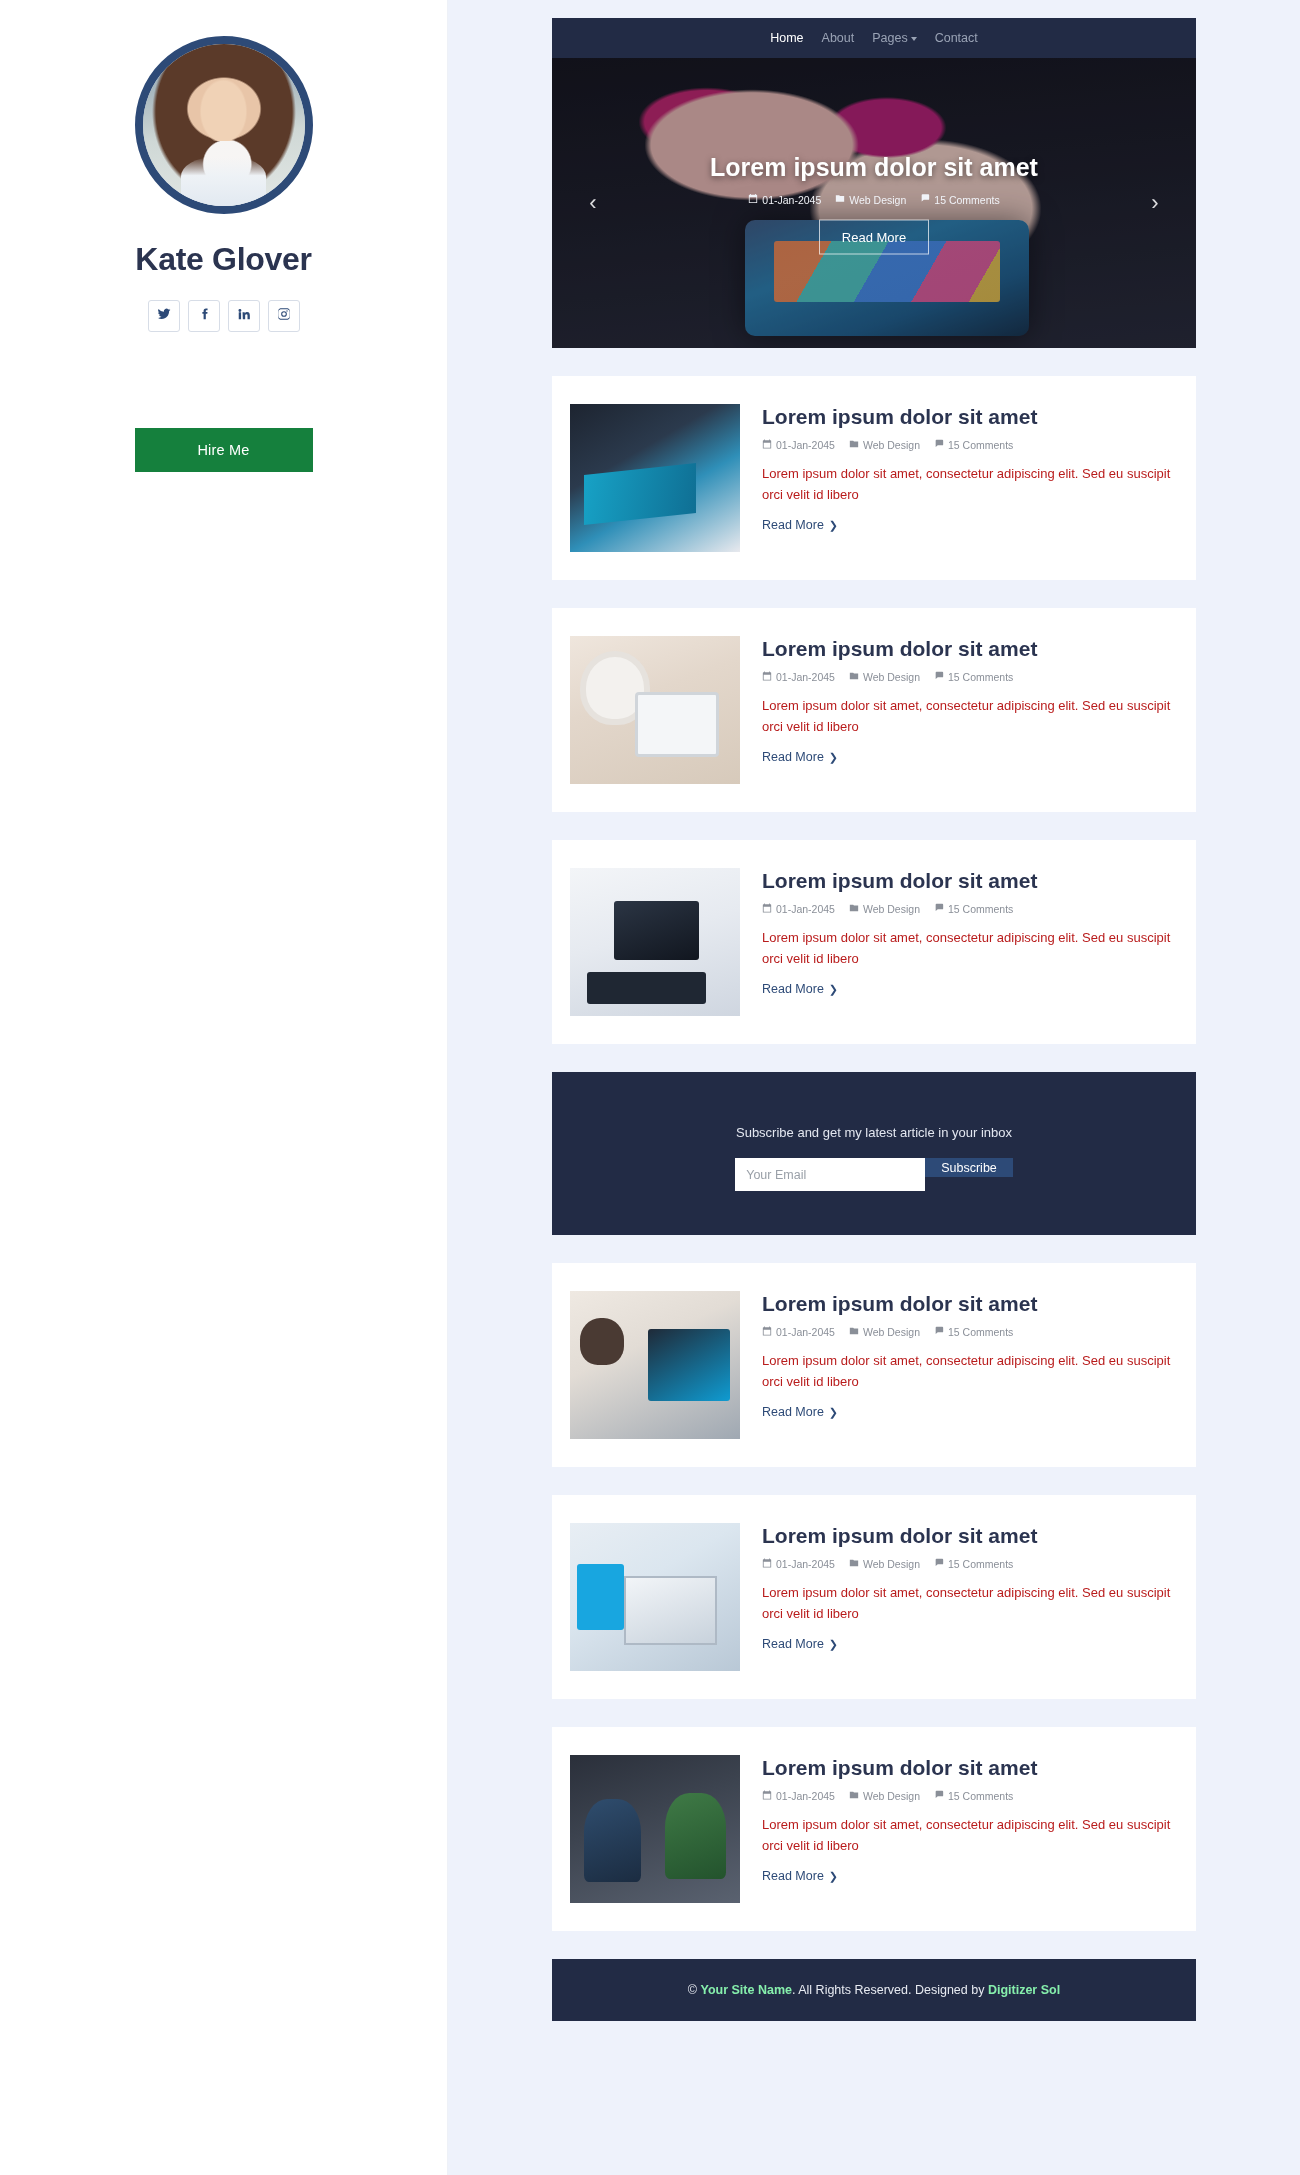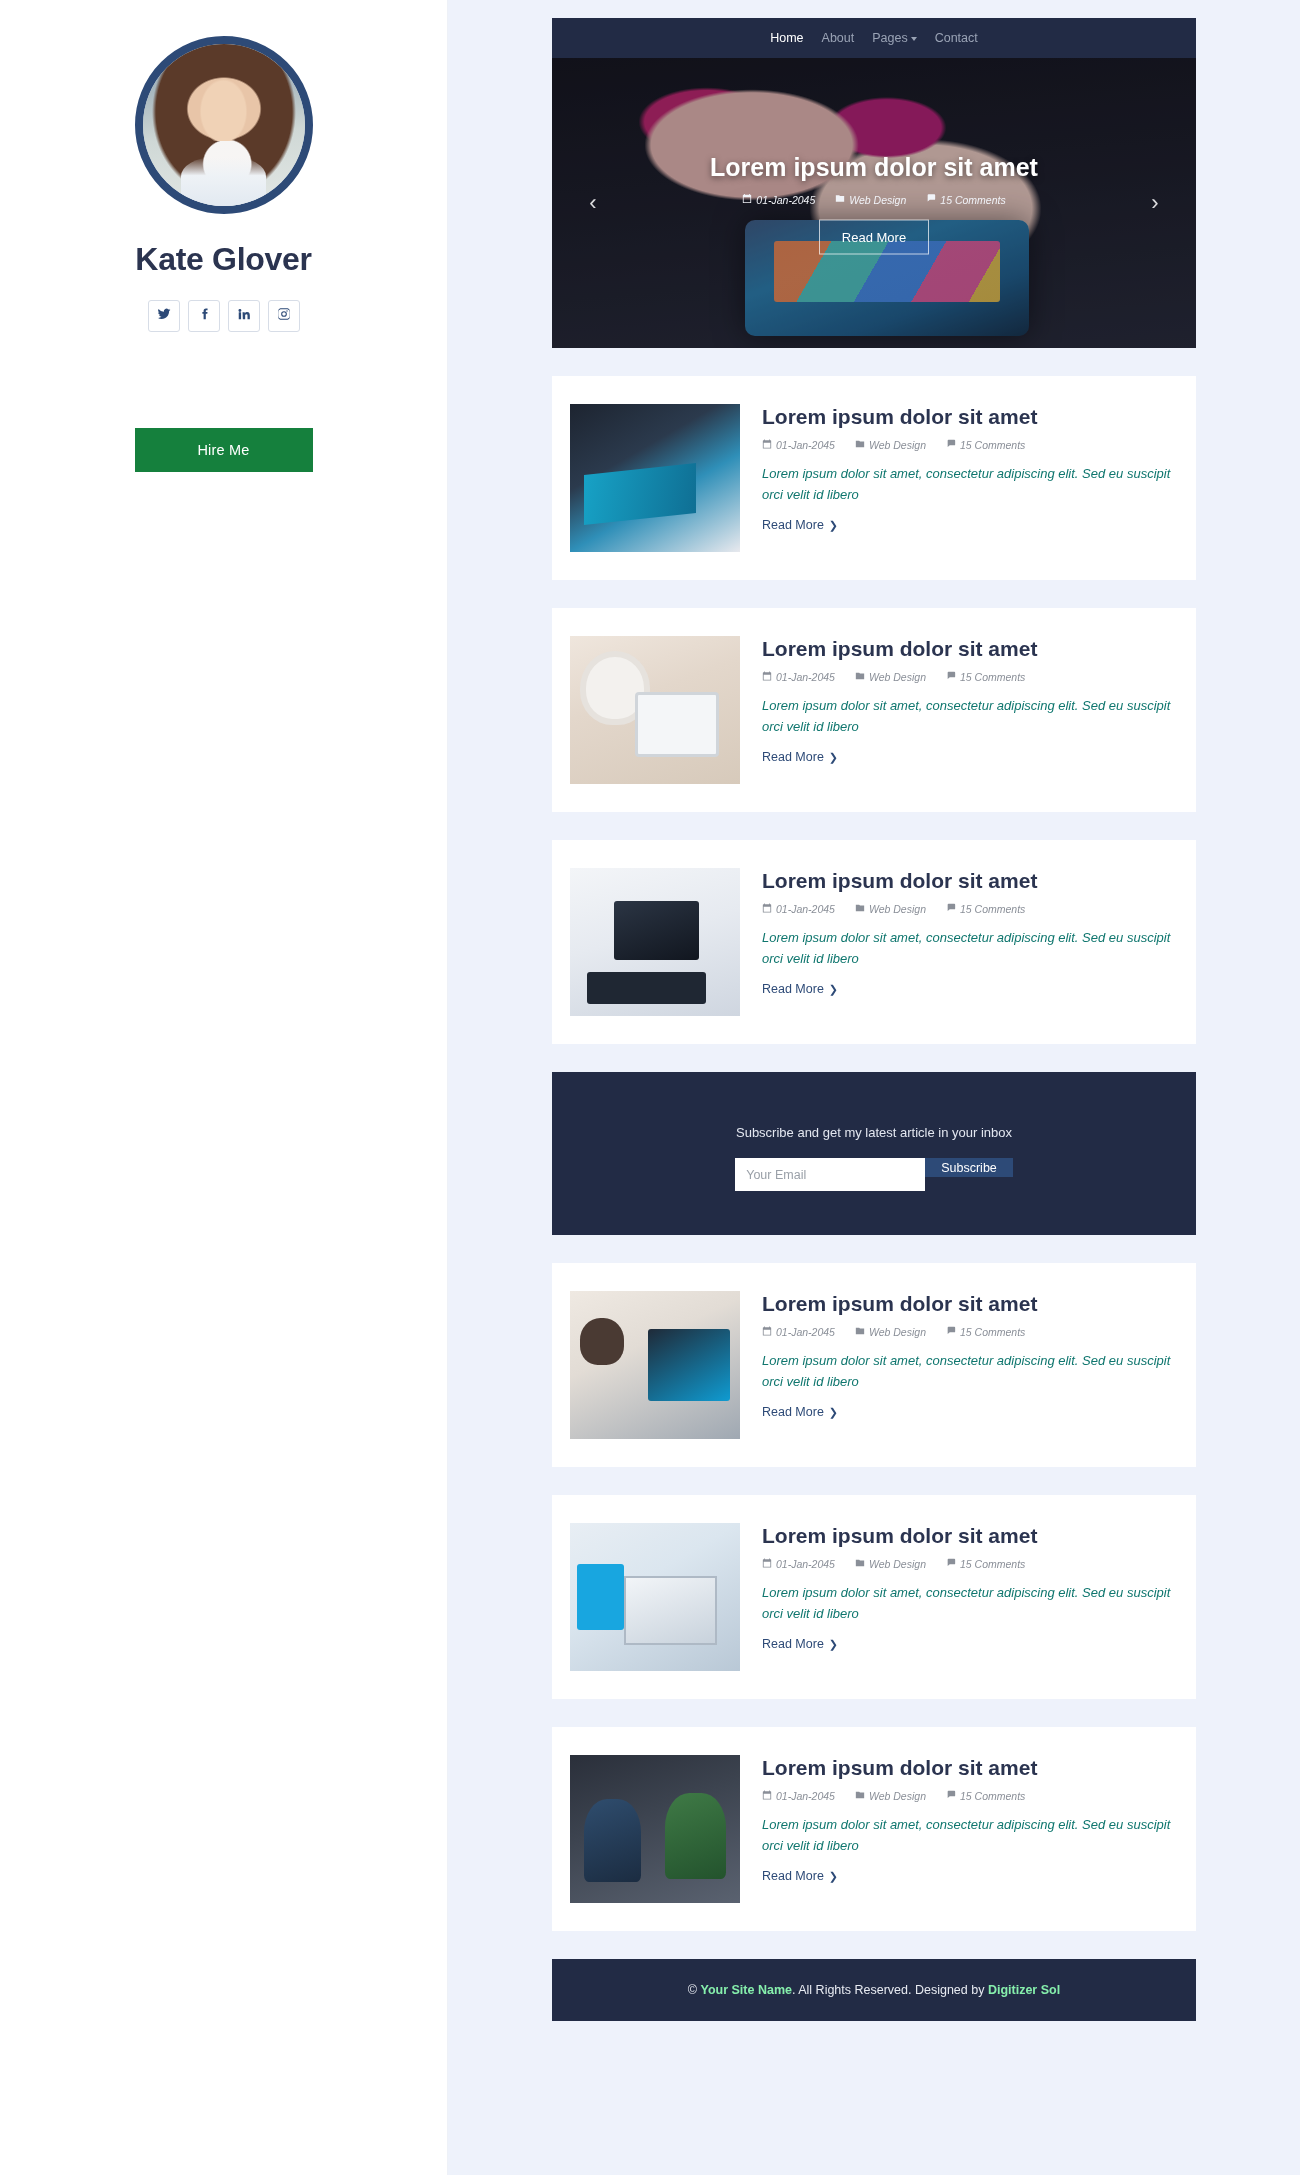--- a/index.html
+++ b/index.html
@@ -153,22 +153,22 @@
     transform: translateY(-50%);
     text-align: center;
     color: #fff;
     padding: 0 60px;
   }
   .hero-title {
     font-size: 25px; font-weight: bold; line-height: 1.2;
     text-shadow: 0 2px 6px rgba(0,0,0,.5);
   }
   .meta-row {
-    display: flex; justify-content: center; align-items: center; gap: 20px;
-    margin-top: 12px; font-size: 10.5px; font-style: italic;
+    display: flex; justify-content: center; align-items: center; gap: 14px;
+    margin-top: 12px; font-size: 10.5px;
   }
   .meta-item { display: inline-flex; align-items: center; gap: 4px; white-space: nowrap; }
   .meta-item svg { width: 10px; height: 10px; fill: currentColor; }
   .hero .meta-row { color: #f1f3f8; }
   .read-more-btn {
     display: inline-block;
     margin-top: 14px;
     padding: 9px 22px;
     border: 1px solid rgba(255,255,255,.7);
     color: #fff;
@@ -204,21 +204,21 @@
     background: #cfd6e2;
     position: relative;
     overflow: hidden;
   }
   .post-body { flex: 1 1 auto; padding: 28px 22px 28px 22px; }
   .post-title {
     font-size: 21px; font-weight: bold; color: #2b3450; line-height: 1.25;
   }
   .post .meta-row { justify-content: flex-start; color: #8a8f98; margin-top: 9px; font-size: 10.5px; }
   .post-excerpt {
-    margin-top: 12px; font-size: 13px; line-height: 1.62; color: #0f766e; font-style: italic;
+    margin-top: 12px; font-size: 13px; line-height: 1.62; color: #b91c1c;
   }
   .post-readmore {
     display: inline-flex; align-items: center; gap: 5px;
     margin-top: 13px; font-size: 12.5px; color: #2d4a77; text-decoration: none; cursor: pointer;
   }
   .post-readmore .chev { font-size: 11px; }
 
   
   .t1 { background: linear-gradient(150deg,#1d2430 0%,#2b3a4d 35%,#2f8fb8 60%,#e8e9ee 100%); }
   .t1::after{content:"";position:absolute;left:8%;top:44%;width:66%;height:34%;background:linear-gradient(100deg,#17a2c6,#0f6f94);transform:skewY(-6deg);}

